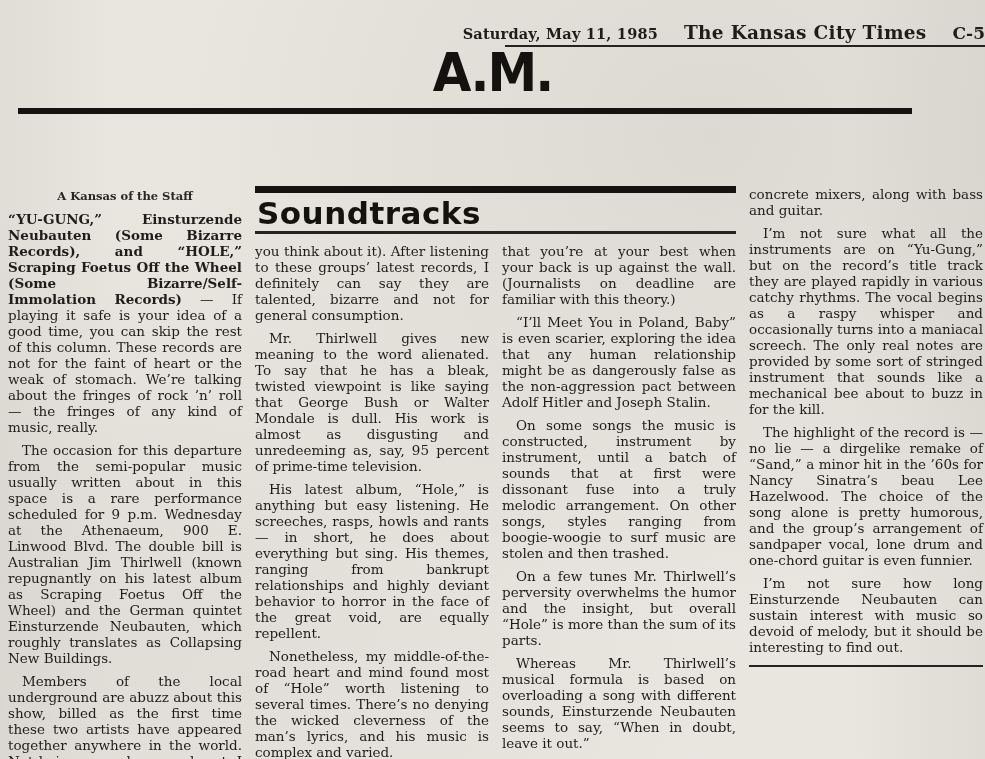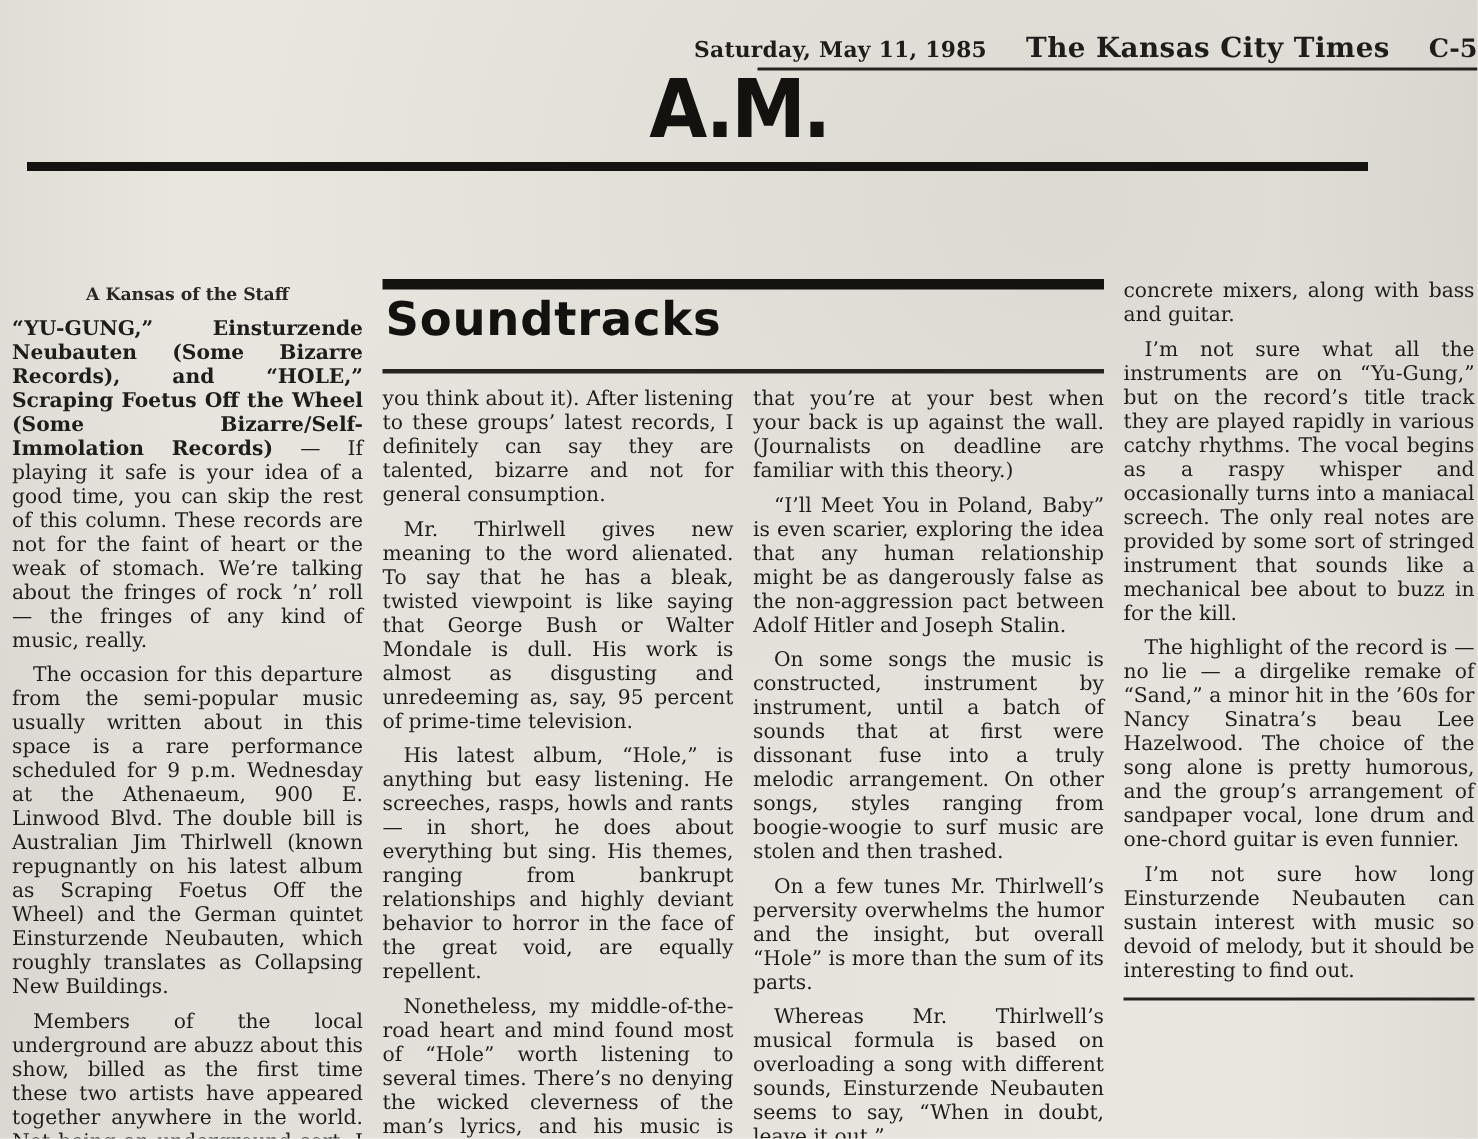--- a/index.html
+++ b/index.html
@@ -62,21 +62,21 @@
   .bold{font-weight:bold;}
   .italic{margin-top:24px;}
   
   .byline{text-align:center;margin:4px 0 8px;}
   .byline .author{font-weight:bold;font-size:14.5px;line-height:17px;}
   .byline .role{font-weight:bold;font-size:11.5px;line-height:13px;color:#2a2722;}
   
   .soundtracks-box{
     border-top:7px solid #15130f;
     border-bottom:3px solid #26231f;
-    padding:3px 2px 16px;
+    padding:3px 2px 1px;
     margin-bottom:9px;
   }
   .soundtracks-title{
     font-family:"DejaVu Sans","Liberation Sans",sans-serif;
     font-weight:bold;font-size:31px;line-height:34px;
     letter-spacing:.5px;color:#14120f;
   }
   .end-rule{height:2px;background:#26231f;margin-top:10px;}
 </style>
 </head>

